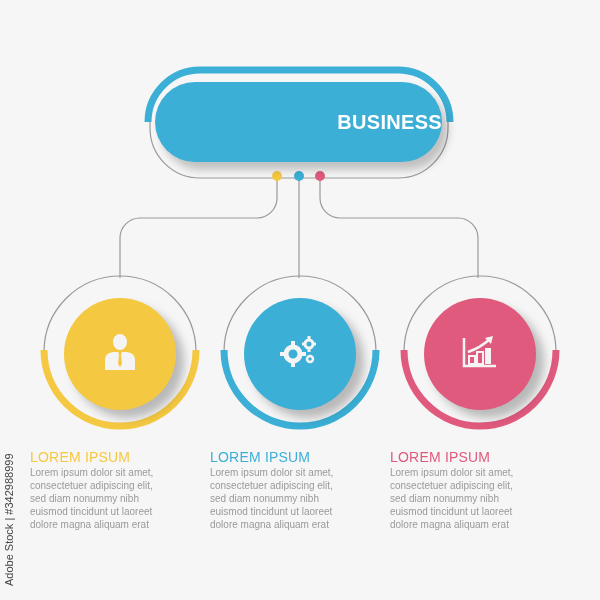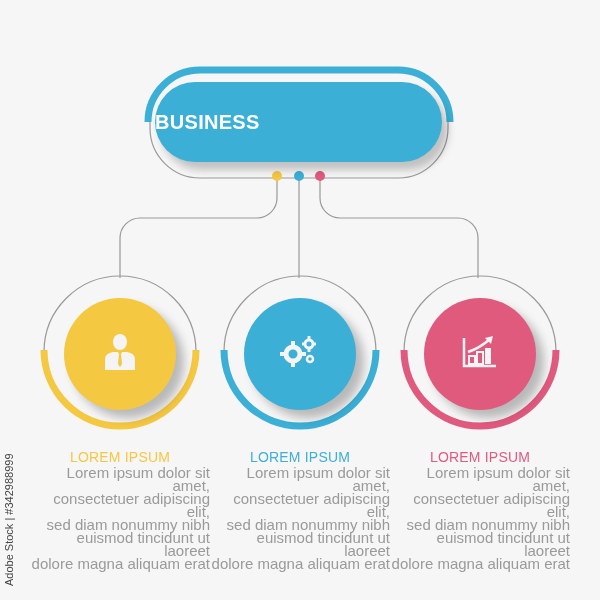--- a/index.html
+++ b/index.html
@@ -1,25 +1,25 @@
 <!DOCTYPE html>
 <html><head>
 <meta charset="utf-8">
 <style>
   html, body { margin:0; padding:0; }
   body { width:600px; height:600px; background:#f6f6f6; position:relative; overflow:hidden; font-family:"Liberation Sans", sans-serif; }
   .canvas { position:absolute; left:0; top:0; width:600px; height:600px; }
   svg.lines { position:absolute; left:0; top:0; }
   .title-pill { position:absolute; left:155px; top:82px; width:287px; height:80px; border-radius:40px; background:#3bafd6;
-    box-shadow: 6px 8px 8px rgba(0,0,0,0.22); display:flex; flex-direction:column; align-items:flex-start; justify-content:center; }
+    box-shadow: 6px 8px 8px rgba(0,0,0,0.22); display:flex; flex-direction:column; align-items:flex-end; justify-content:center; }
   .title-line { color:#fff; font-weight:bold; font-size:20px; line-height:24px; letter-spacing:0.3px; }
   .node-circle { position:absolute; width:112px; height:112px; border-radius:50%; box-shadow: 8px 8px 10px rgba(0,0,0,0.25);
     display:flex; align-items:center; justify-content:center; }
-  .node-title { position:absolute; width:180px; text-align:center; font-size:14px; letter-spacing:0.2px; }
-  .node-body { position:absolute; width:180px; text-align:right; font-size:15px; line-height:13px; color:#9a9a9a; }
+  .node-title { position:absolute; width:180px; text-align:left; font-size:14px; letter-spacing:0.2px; }
+  .node-body { position:absolute; width:180px; text-align:left; font-size:10px; line-height:13px; color:#9a9a9a; }
   .watermark { position:absolute; left:3px; top:586px; transform:rotate(-90deg); transform-origin:0 0; font-size:11px; color:#444; white-space:nowrap; }
 </style>
 </head>
 <body>
 
 <div class="canvas">
 
   <svg class="lines" width="600" height="600">
 
     <path d="M150 122 L150 128 A50 50 0 0 0 200 178 L398 178 A50 50 0 0 0 448 128 L448 122" fill="none" stroke="#9a9a9a" stroke-width="1.2"></path>

